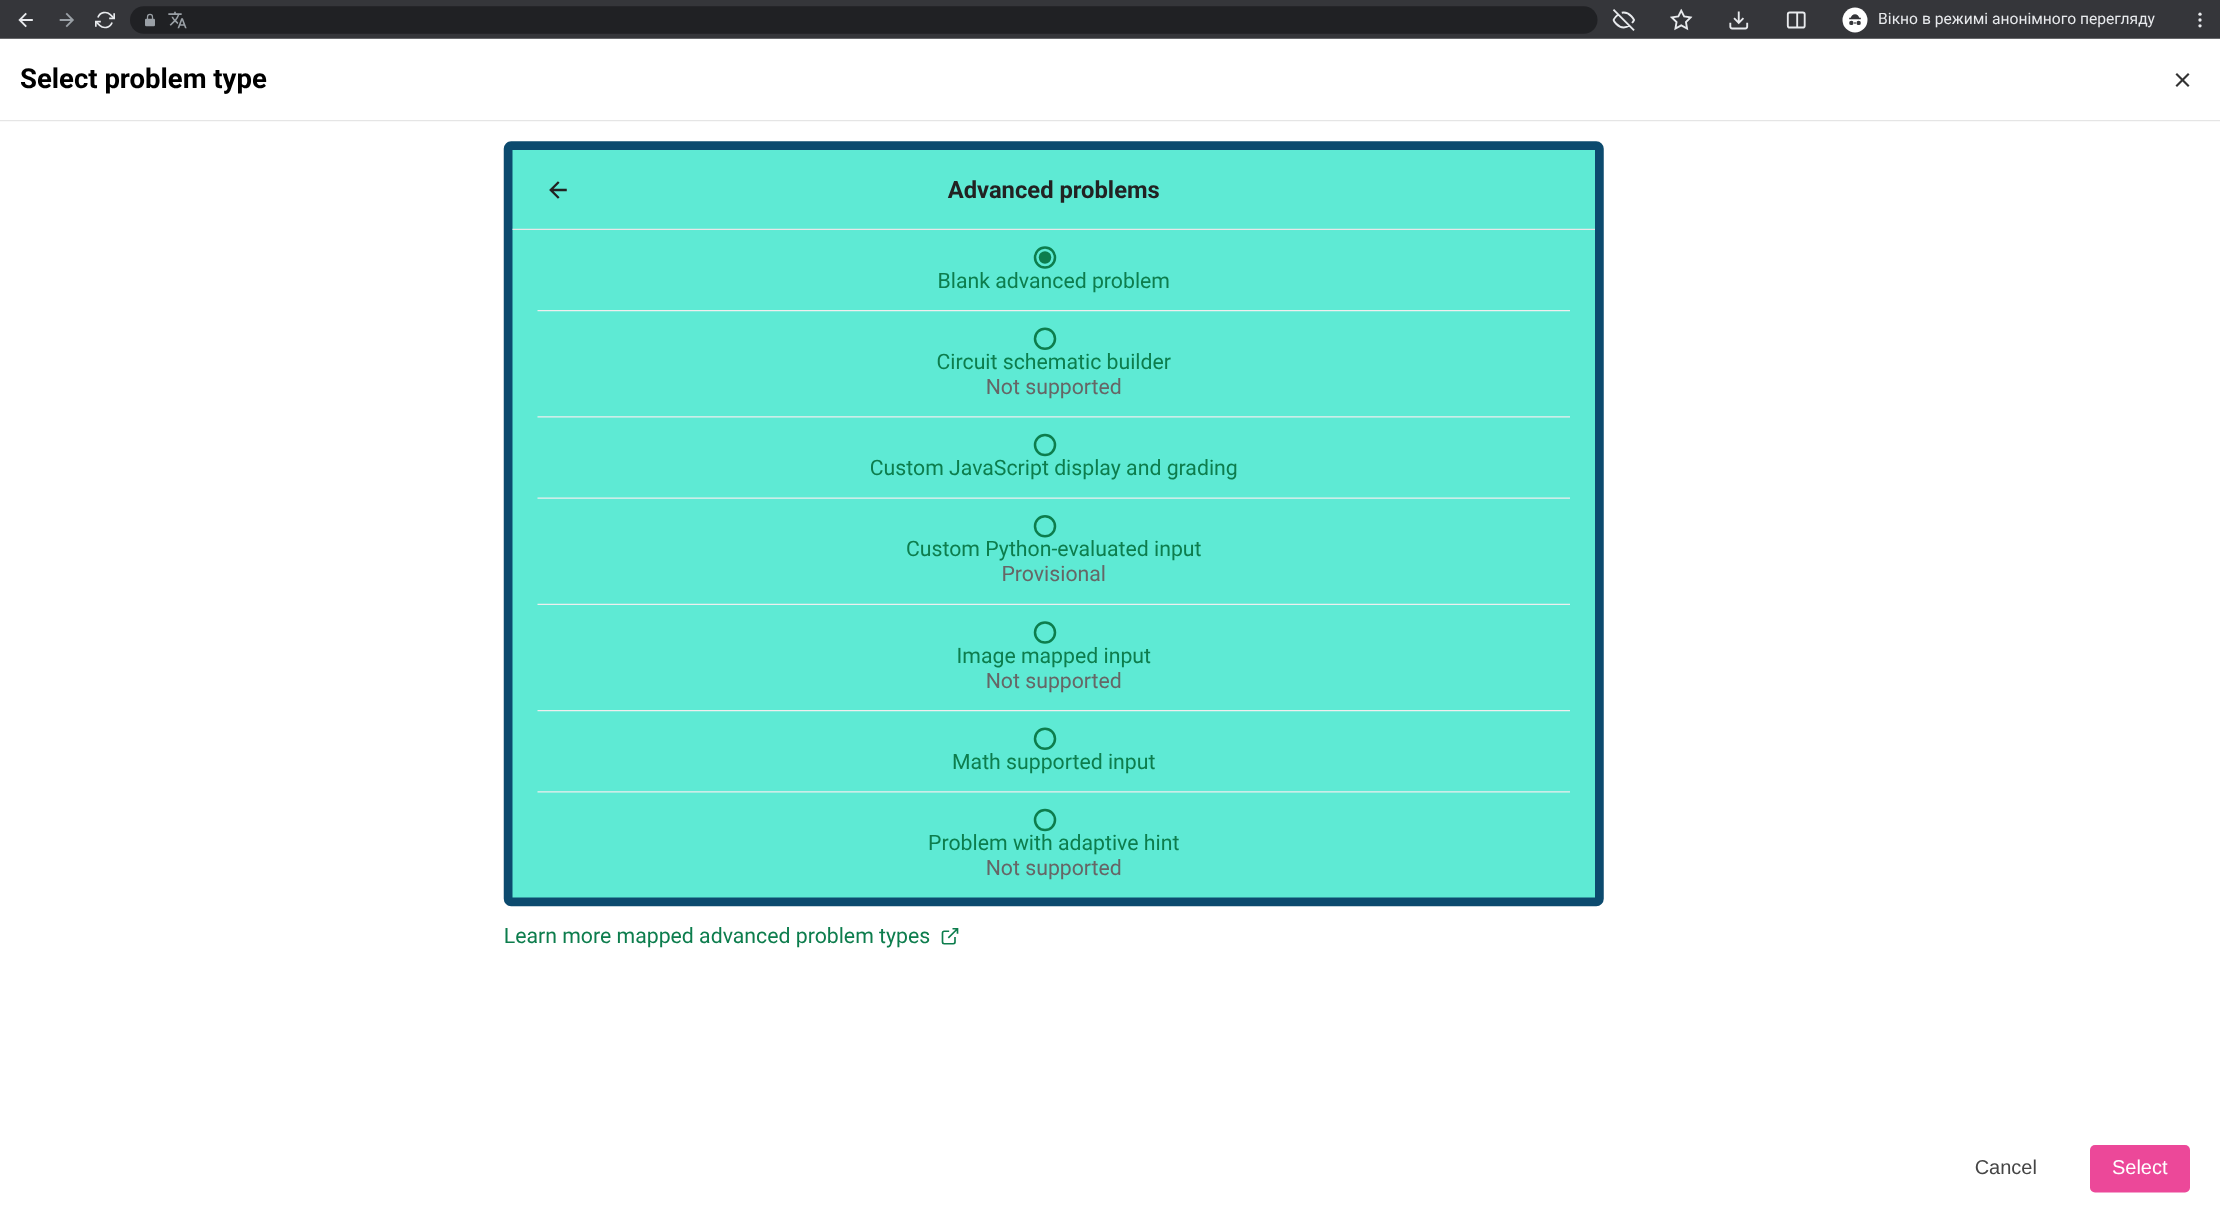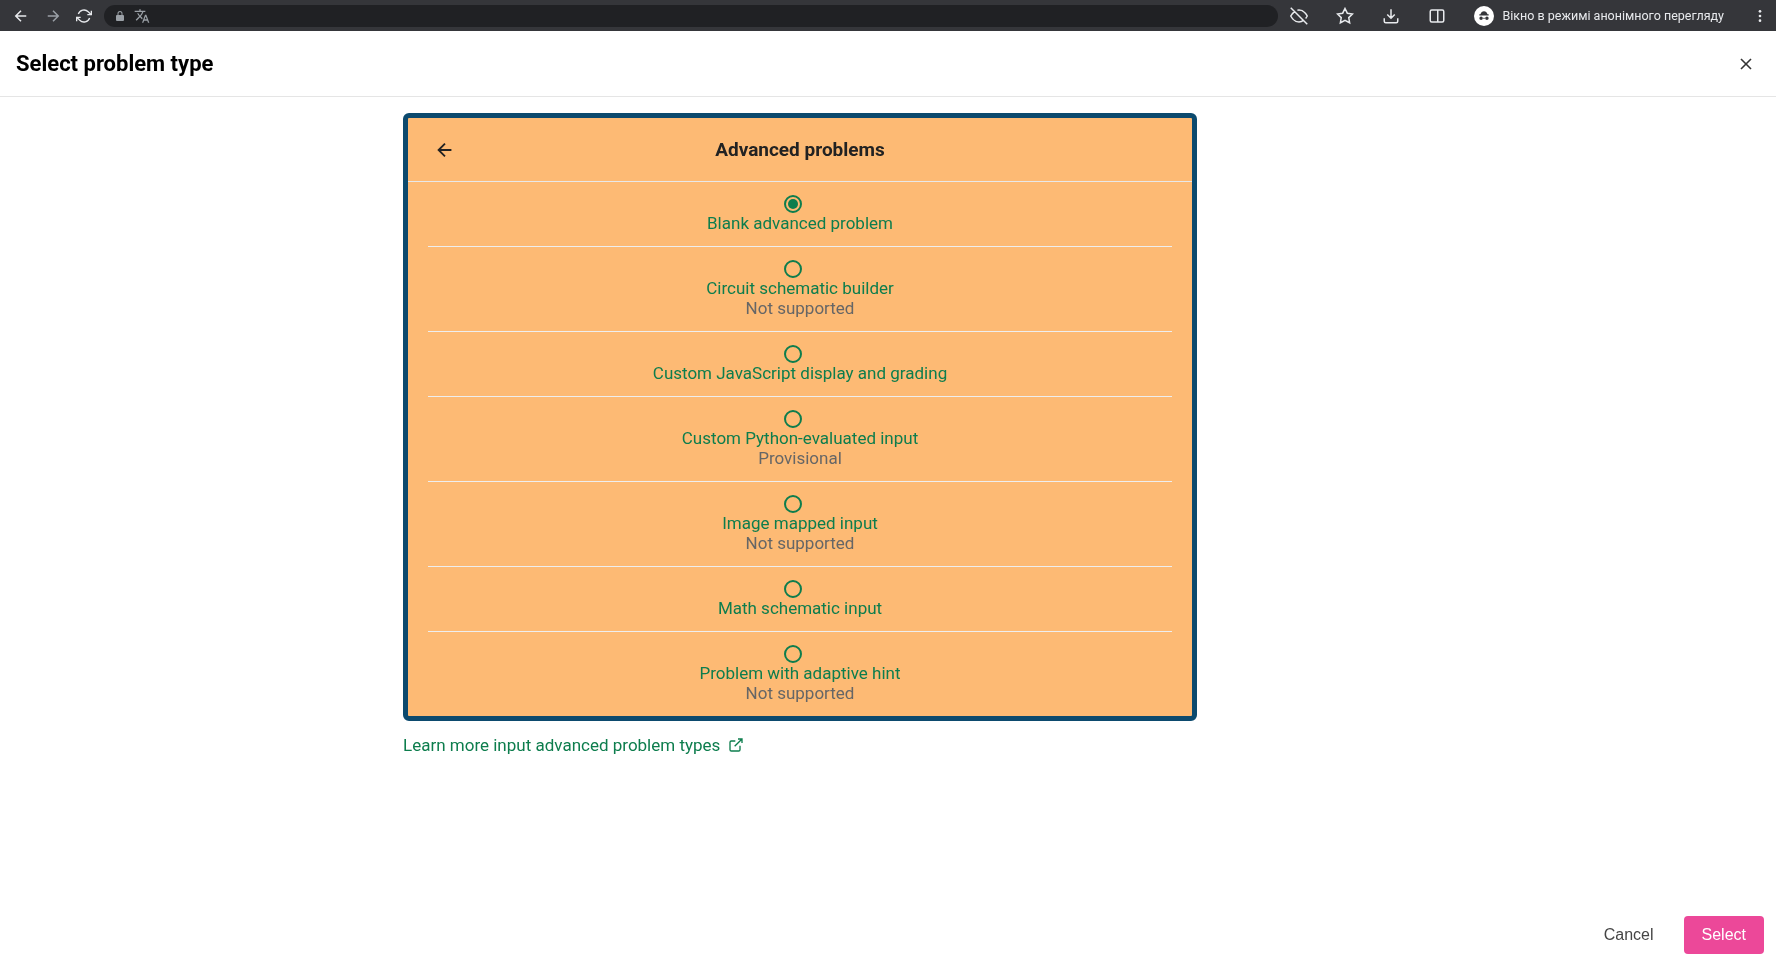--- a/index.html
+++ b/index.html
@@ -112,24 +112,24 @@
       color: #333;
     }
     
     
     .content-area {
       padding-top: 16px;
       display: flex;
       justify-content: center;
     }
     .card {
-      width: 794px;
-      border: 5px solid #0c4a6e;
+      width: 880px;
+      border: 7px solid #0c4a6e;
       border-radius: 6px;
-      background: #fdba74;
+      background: #5eead4;
     }
     .card-header {
       height: 64px;
       border-bottom: 1px solid #e8e8e8;
       display: flex;
       align-items: center;
       position: relative;
       padding: 0 20px;
     }
     .back-btn {
@@ -202,23 +202,23 @@
       font-size: 17px;
       display: flex;
       align-items: center;
       gap: 8px;
     }
     
     
     .footer {
       position: absolute;
       bottom: 12px;
-      right: 12px;
-      display: flex;
-      gap: 12px;
+      right: 24px;
+      display: flex;
+      gap: 24px;
     }
     .btn {
       padding: 10px 18px;
       border-radius: 4px;
       font-size: 16px;
       cursor: pointer;
       border: none;
     }
     .btn-cancel {
       background: transparent;
@@ -345,32 +345,32 @@
             <span class="option-label">Custom Python-evaluated input</span>
             <span class="option-status">Provisional</span>
           </div>
           <div class="option-row">
             <span class="radio"></span>
             <span class="option-label">Image mapped input</span>
             <span class="option-status">Not supported</span>
           </div>
           <div class="option-row">
             <span class="radio"></span>
-            <span class="option-label">Math schematic input</span>
+            <span class="option-label">Math supported input</span>
           </div>
           <div class="option-row">
             <span class="radio"></span>
             <span class="option-label">Problem with adaptive hint</span>
             <span class="option-status">Not supported</span>
           </div>
         </div>
     </div>
     <div class="learn-more">
       <a href="#">
-        <span>Learn more input advanced problem types</span>
+        <span>Learn more mapped advanced problem types</span>
         <span>
           <svg width="16" height="16" viewBox="0 0 24 24" fill="none" stroke="#0d7d4d" stroke-width="2">
               <path d="M18 13v6a2 2 0 01-2 2H5a2 2 0 01-2-2V8a2 2 0 012-2h6M15 3h6v6M10 14L21 3"></path>
             </svg>
         </span>
       </a>
     </div>
   </div>
 </div>
 

